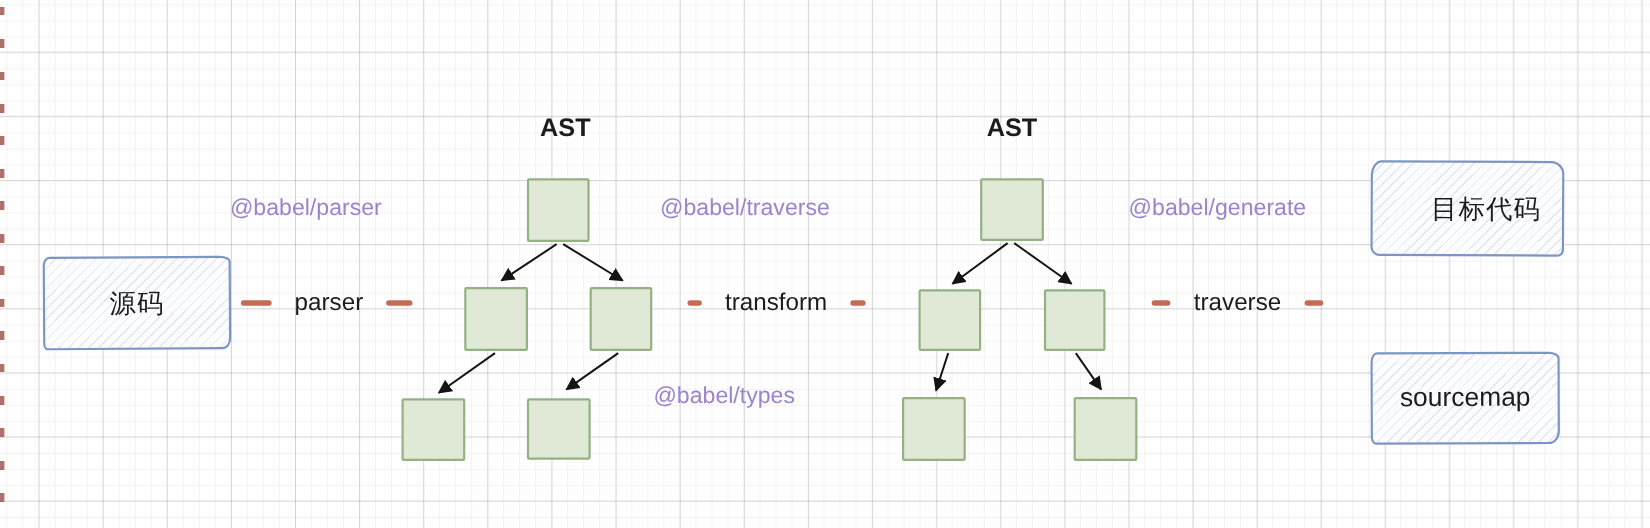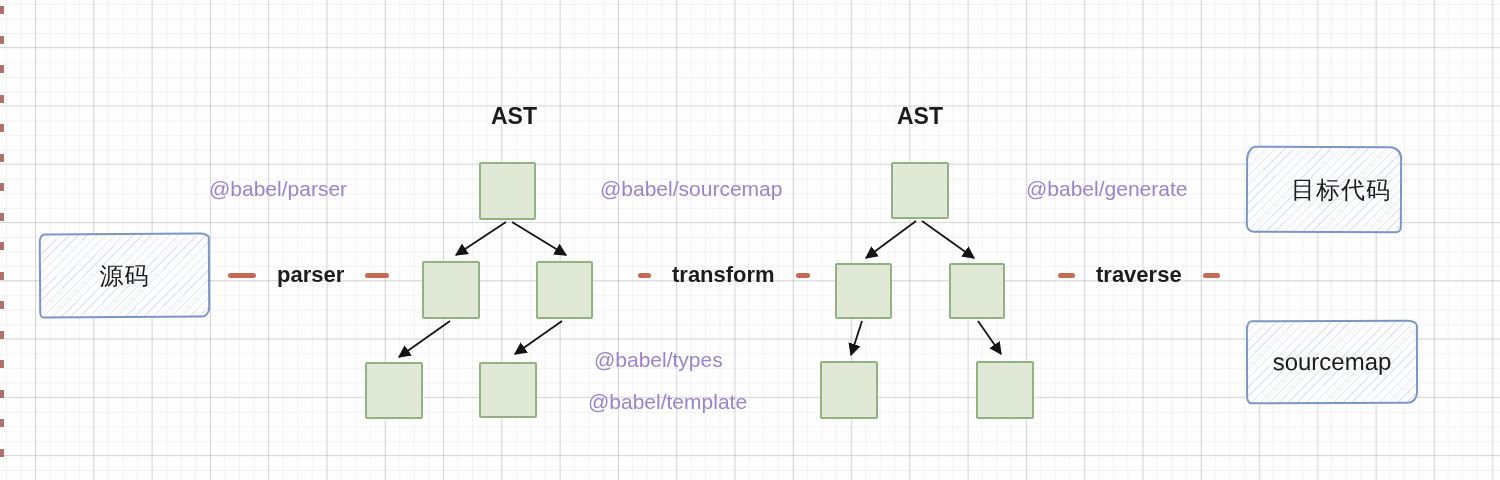--- a/index.html
+++ b/index.html
@@ -30,30 +30,30 @@
     box-sizing:border-box;
     border:2px solid var(--box-border,#7b96c5);
     background-color:#fdfdff;
     background-image:repeating-linear-gradient(135deg,
       rgba(123,150,197,0.22) 0px, rgba(123,150,197,0.22) 1px,
       transparent 1px, transparent 6.5px);
     color:var(--label-text,#1c1c1c);
   }
   .box-label{font-size:24px;letter-spacing:1px;white-space:nowrap;}
   .source{left:39px;top:233px;width:171px;height:85px;border-radius:6px 10px 8px 4px/8px 5px 10px 6px;transform:rotate(-0.35deg);}
-  .target{left:1246px;top:146px;width:156px;height:87px;border-radius:10px 12px 6px 8px/14px 12px 6px 8px;transform:rotate(0.25deg);padding-left:34px;}
+  .target{left:1246px;top:146px;width:176px;height:87px;border-radius:10px 12px 6px 8px/14px 12px 6px 8px;transform:rotate(0.25deg);padding-left:34px;}
   .smap{left:1246px;top:320px;width:172px;height:84px;border-radius:6px 10px 10px 5px/9px 6px 12px 7px;transform:rotate(-0.2deg);}
 
   .node{
     position:absolute;box-sizing:border-box;
     background:var(--node-fill,#dfe9d5);
     border:2px solid var(--node-border,#93b183);
     border-radius:2px;
   }
-  .connector{position:absolute;display:flex;align-items:center;justify-content:space-between;gap:21px;height:26px;font-weight:bold;}
+  .connector{position:absolute;display:flex;align-items:center;justify-content:center;gap:21px;height:26px;}
   .dash{height:5px;border-radius:2.5px;background:var(--dash,#c56a55);flex:none;}
   .step-label{font-size:22px;color:var(--label-text,#1c1c1c);white-space:nowrap;}
 
   .ast-title{position:absolute;width:60px;text-align:right;font-size:23px;font-weight:600;color:var(--label-text,#1c1c1c);}
   .pkg{position:absolute;text-align:left;font-size:21px;color:var(--package-text,#9c83cb);white-space:nowrap;}
   .edges{position:absolute;left:0;top:0;pointer-events:none;}
 </style>
 </head>
 <body>
 
@@ -65,23 +65,22 @@
     <span class="box-label">源码</span>
   </div>
 
   <div class="connector" style="left:228px;top:262px;width:138px;">
     <span class="dash" style="width:28px;"></span>
     <span class="step-label">parser</span>
     <span class="dash" style="width:24px;"></span>
   </div>
 
   <div class="pkg" style="left:209px;top:177px;width:200px;">@babel/parser</div>
-  <div class="pkg" style="left:600px;top:177px;width:200px;">@babel/sourcemap</div>
+  <div class="pkg" style="left:600px;top:177px;width:200px;">@babel/traverse</div>
   <div class="pkg" style="left:594px;top:348px;width:200px;">@babel/types</div>
-  <div class="pkg" style="left:588px;top:390px;width:220px;">@babel/template</div>
   <div class="pkg" style="left:1026px;top:177px;width:200px;">@babel/generate</div>
 
   <div class="ast-title" style="left:477px;top:103px;">AST</div>
   <div class="ast-title" style="left:883px;top:103px;">AST</div>
 
   <div class="node" style="left:479px;top:162px;width:57px;height:58px;"></div>
   <div class="node" style="left:422px;top:261px;width:58px;height:58px;"></div>
   <div class="node" style="left:536px;top:261px;width:57px;height:58px;"></div>
   <div class="node" style="left:365px;top:362px;width:58px;height:57px;"></div>
   <div class="node" style="left:479px;top:362px;width:58px;height:56px;"></div>

